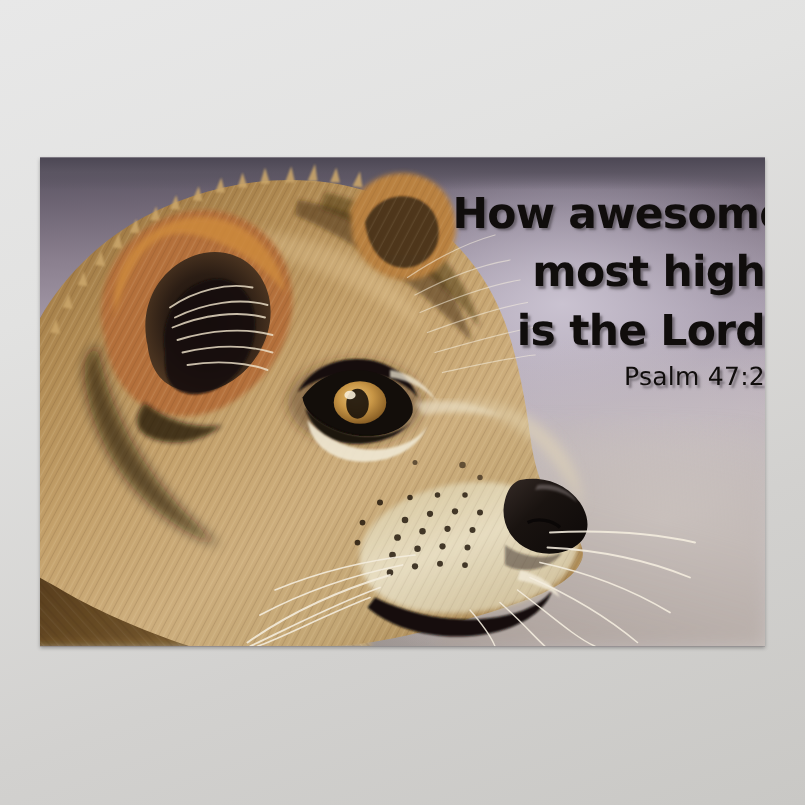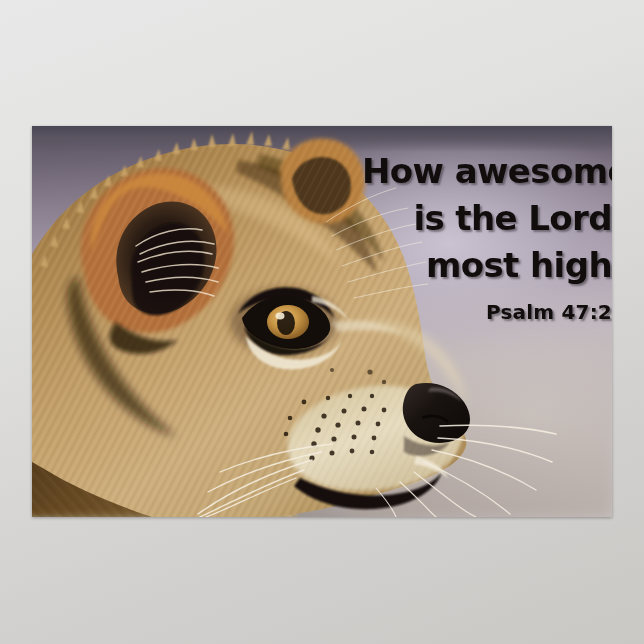--- a/index.html
+++ b/index.html
@@ -77,24 +77,23 @@
   .verse-line {
     font-family: "DejaVu Sans", sans-serif;
     font-weight: bold;
     font-size: 34px;
     line-height: 1.38;
     letter-spacing: -0.6px;
     white-space: nowrap;
   }
   #verse-ref {
     font-family: "DejaVu Sans", sans-serif;
-    font-weight: bold;
+    font-weight: normal;
     font-size: 20px;
     letter-spacing: 0.2px;
-    margin-top: 11px;
     white-space: nowrap;
   }
 </style>
 </head>
 <body>
 
 <div id="poster-photo">
 
   <div class="photo-bg"></div>
   <div class="photo-topband"></div>
@@ -406,18 +405,18 @@
         <path d="M322,172 C350,166 376,160 396,158"></path>
         <path d="M294,96 C318,80 342,68 364,62"></path>
       </g>
 
       <rect x="0" y="0" width="580" height="391" fill="none"></rect>
     </svg>
   </div>
 
   <div id="verse-block">
     <div class="verse-line">How awesome</div>
+    <div class="verse-line">most high</div>
     <div class="verse-line">is the Lord</div>
-    <div class="verse-line">most high</div>
     <div id="verse-ref">Psalm 47:2</div>
   </div>
 
 </div>
 
 </body></html>

